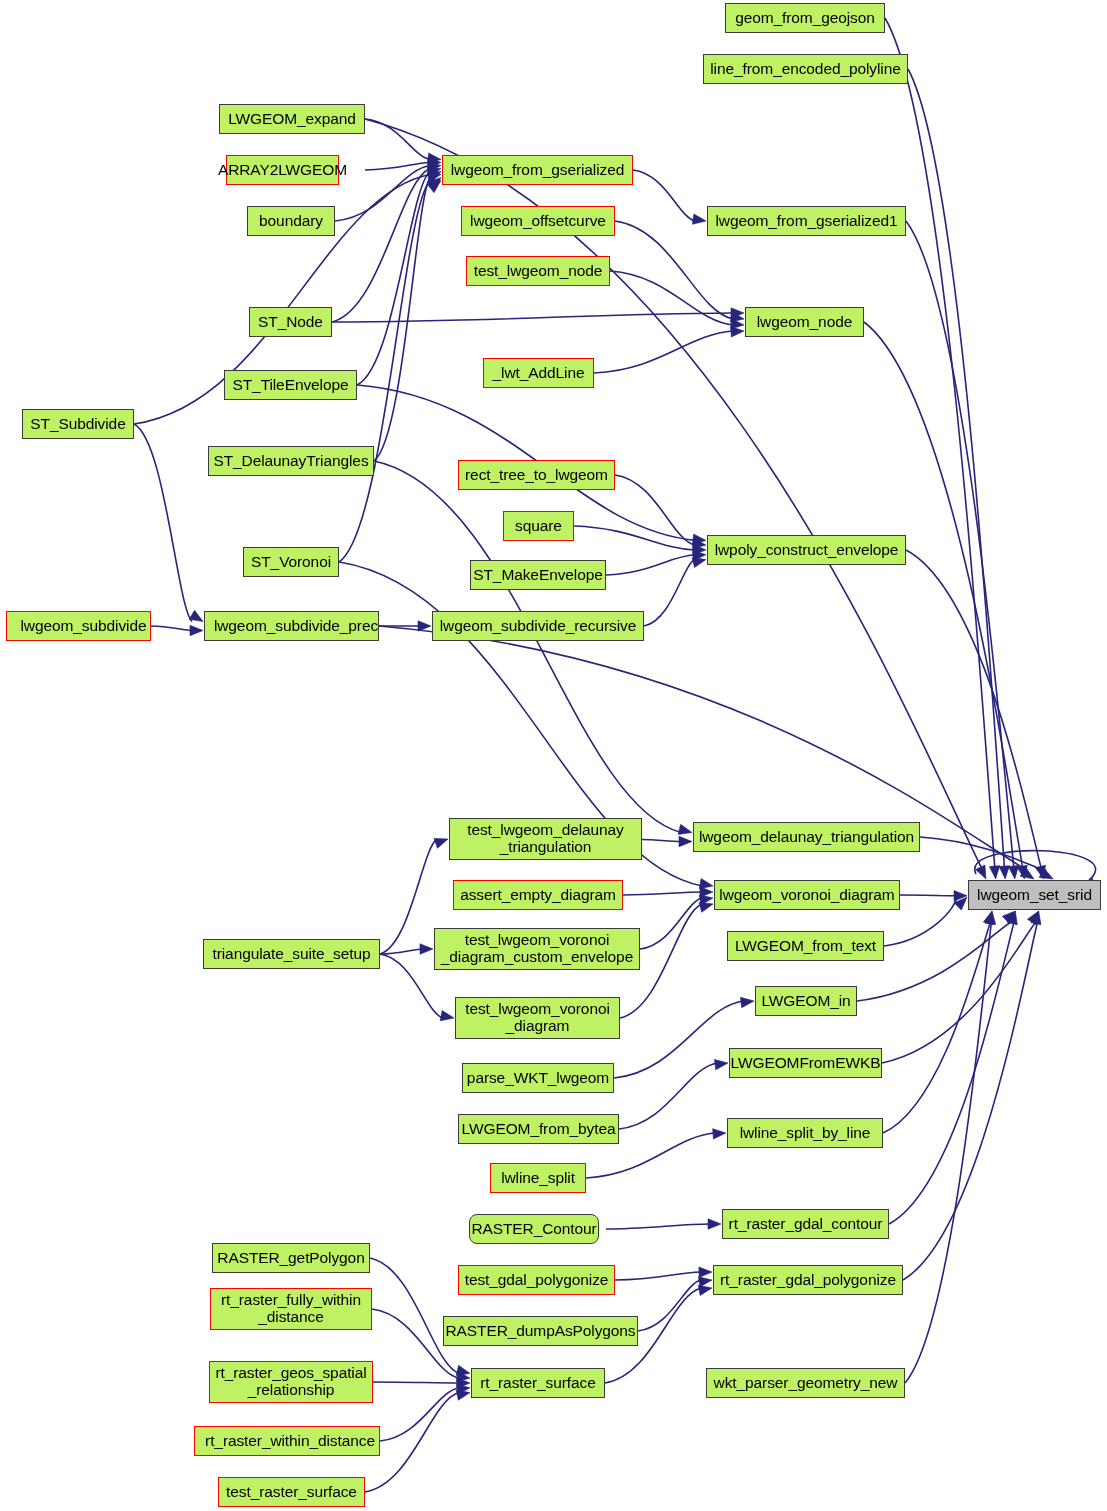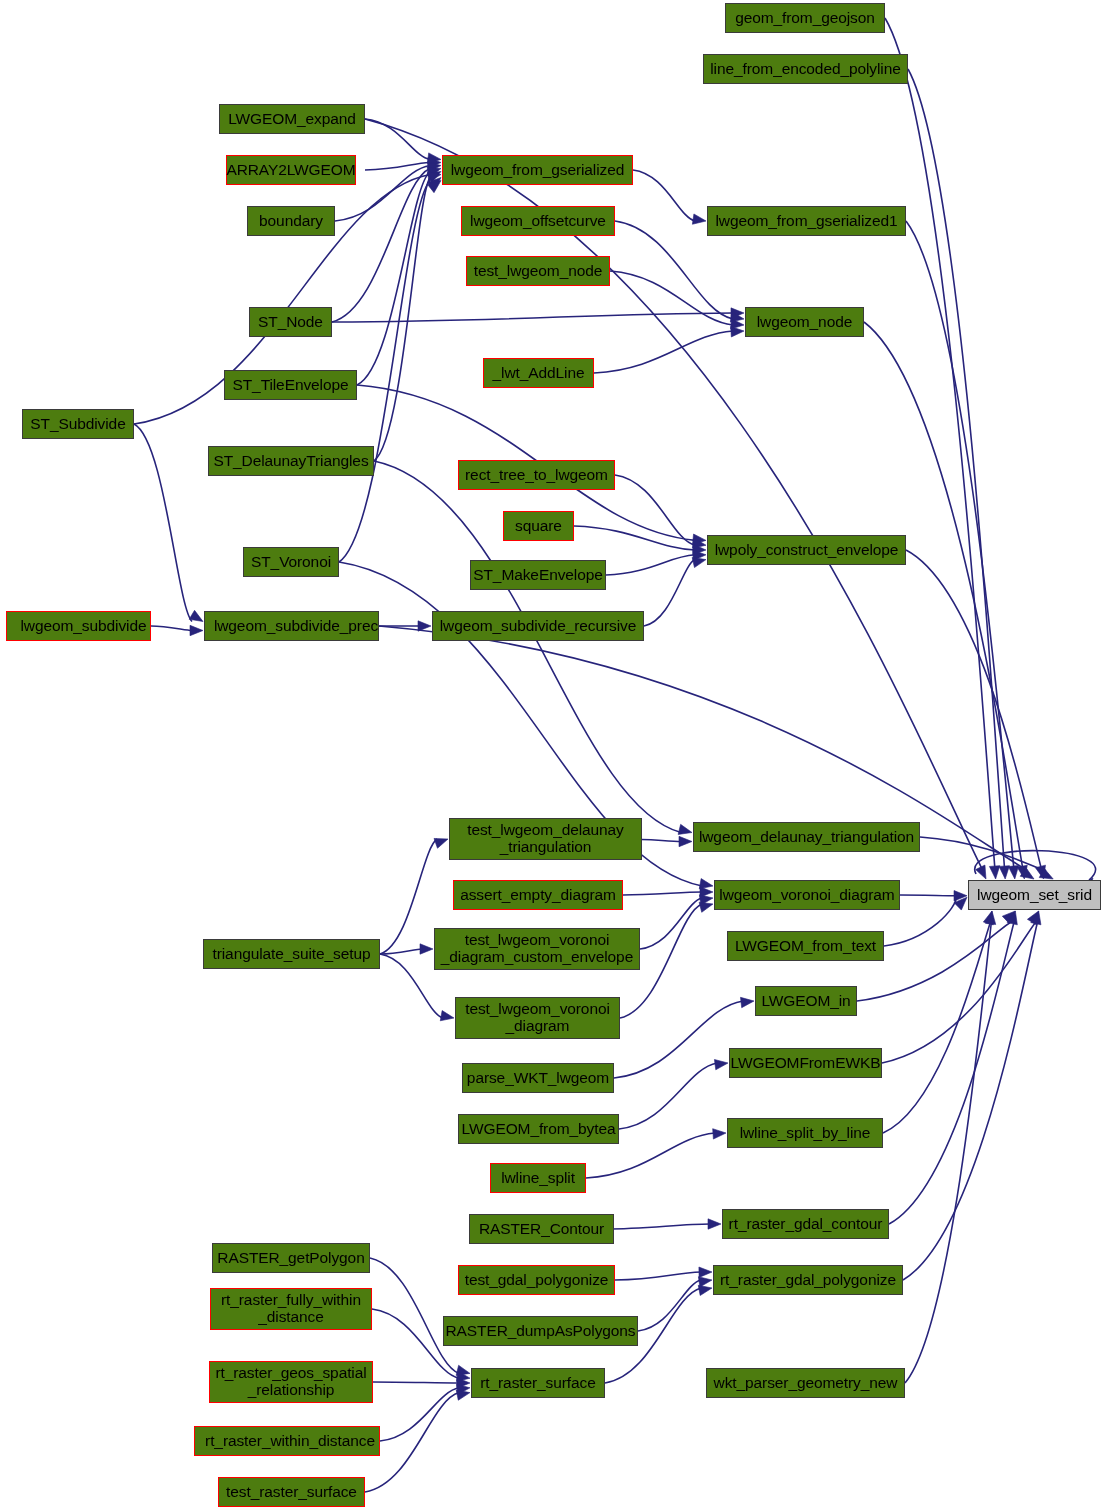--- a/index.html
+++ b/index.html
@@ -28,21 +28,21 @@
     stroke-width: 1.6;
   }
   .arrowhead {
     fill: #27247b;
     stroke: #27247b;
     stroke-width: 0.6;
   }
   .node-box {
     position: absolute;
     box-sizing: border-box;
-    background: #4d7c0f;
+    background: #bef264;
     border: 1.4px solid #3b3b3b;
     display: flex;
     align-items: center;
     justify-content: center;
     text-align: center;
     font-size: 15.5px;
     line-height: 1.08;
     color: #000000;
     white-space: pre-line;
     letter-spacing: -0.1px;
@@ -178,21 +178,21 @@
         <path d="M 905 1383 C 952.85 1326.36, 981.56 1005.4, 991.3987884141162 921.9835579221398" class="edge"></path>
         <polygon points="992,911 995.739489052568,924.4928211144195 985.4025119936392,923.3496215329023" class="arrowhead"></polygon>
         <path d="M 1089 880 C 1131 844, 958 840, 976 874" class="edge"></path>
         <polygon points="1093,878 1088.9923703425443,891.4156216601648 1080.8457704824186,884.9508779901498" class="arrowhead"></polygon>
       </g>
   </svg>
   <div id="node-layer">
       <div class="node-box" style="left: 725px; top: 3px; width: 160px; height: 30px;">geom_from_geojson</div>
       <div class="node-box" style="left: 703px; top: 54px; width: 205px; height: 30px;">line_from_encoded_polyline</div>
       <div class="node-box" style="left: 219px; top: 104px; width: 146px; height: 30px;">LWGEOM_expand</div>
-      <div class="node-box red" style="left: 226px; top: 155px; width: 130px; height: 30px;">ARRAY2LWGEOM</div>
+      <div class="node-box red" style="left: 226px; top: 155px; width: 113px; height: 30px;">ARRAY2LWGEOM</div>
       <div class="node-box red" style="left: 442px; top: 155px; width: 191px; height: 30px;">lwgeom_from_gserialized</div>
       <div class="node-box" style="left: 707px; top: 206px; width: 199px; height: 30px;">lwgeom_from_gserialized1</div>
       <div class="node-box" style="left: 247px; top: 206px; width: 88px; height: 30px;">boundary</div>
       <div class="node-box red" style="left: 461px; top: 206px; width: 154px; height: 30px;">lwgeom_offsetcurve</div>
       <div class="node-box red" style="left: 466px; top: 256px; width: 144px; height: 30px;">test_lwgeom_node</div>
       <div class="node-box" style="left: 745px; top: 307px; width: 119px; height: 30px;">lwgeom_node</div>
       <div class="node-box" style="left: 249px; top: 307px; width: 83px; height: 30px;">ST_Node</div>
       <div class="node-box red" style="left: 483px; top: 358px; width: 111px; height: 30px;">_lwt_AddLine</div>
       <div class="node-box" style="left: 224px; top: 370px; width: 133px; height: 30px;">ST_TileEnvelope</div>
       <div class="node-box" style="left: 22px; top: 409px; width: 112px; height: 30px;">ST_Subdivide</div>
@@ -217,21 +217,21 @@
 _diagram_custom_envelope</div>
       <div class="node-box" style="left: 755px; top: 986px; width: 102px; height: 30px;">LWGEOM_in</div>
       <div class="node-box" style="left: 455px; top: 997px; width: 165px; height: 42px;">test_lwgeom_voronoi
 _diagram</div>
       <div class="node-box" style="left: 729px; top: 1048px; width: 153px; height: 30px;">LWGEOMFromEWKB</div>
       <div class="node-box" style="left: 462px; top: 1063px; width: 152px; height: 30px;">parse_WKT_lwgeom</div>
       <div class="node-box" style="left: 727px; top: 1118px; width: 156px; height: 30px;">lwline_split_by_line</div>
       <div class="node-box" style="left: 458px; top: 1114px; width: 161px; height: 30px;">LWGEOM_from_bytea</div>
       <div class="node-box red" style="left: 490px; top: 1163px; width: 96px; height: 30px;">lwline_split</div>
       <div class="node-box" style="left: 722px; top: 1209px; width: 167px; height: 30px;">rt_raster_gdal_contour</div>
-      <div class="node-box" style="left: 469px; top: 1214px; width: 145px; height: 30px;">RASTER_Contour</div>
+      <div class="node-box" style="left: 469px; top: 1214px; width: 130px; height: 30px; border-radius: 8px;">RASTER_Contour</div>
       <div class="node-box" style="left: 212px; top: 1243px; width: 158px; height: 30px;">RASTER_getPolygon</div>
       <div class="node-box" style="left: 713px; top: 1265px; width: 190px; height: 30px;">rt_raster_gdal_polygonize</div>
       <div class="node-box red" style="left: 458px; top: 1265px; width: 157px; height: 30px;">test_gdal_polygonize</div>
       <div class="node-box red" style="left: 210px; top: 1288px; width: 162px; height: 42px;">rt_raster_fully_within
 _distance</div>
       <div class="node-box" style="left: 443px; top: 1316px; width: 195px; height: 30px;">RASTER_dumpAsPolygons</div>
       <div class="node-box red" style="left: 209px; top: 1361px; width: 164px; height: 42px;">rt_raster_geos_spatial
 _relationship</div>
       <div class="node-box" style="left: 471px; top: 1368px; width: 134px; height: 30px;">rt_raster_surface</div>
       <div class="node-box" style="left: 706px; top: 1368px; width: 199px; height: 30px;">wkt_parser_geometry_new</div>

